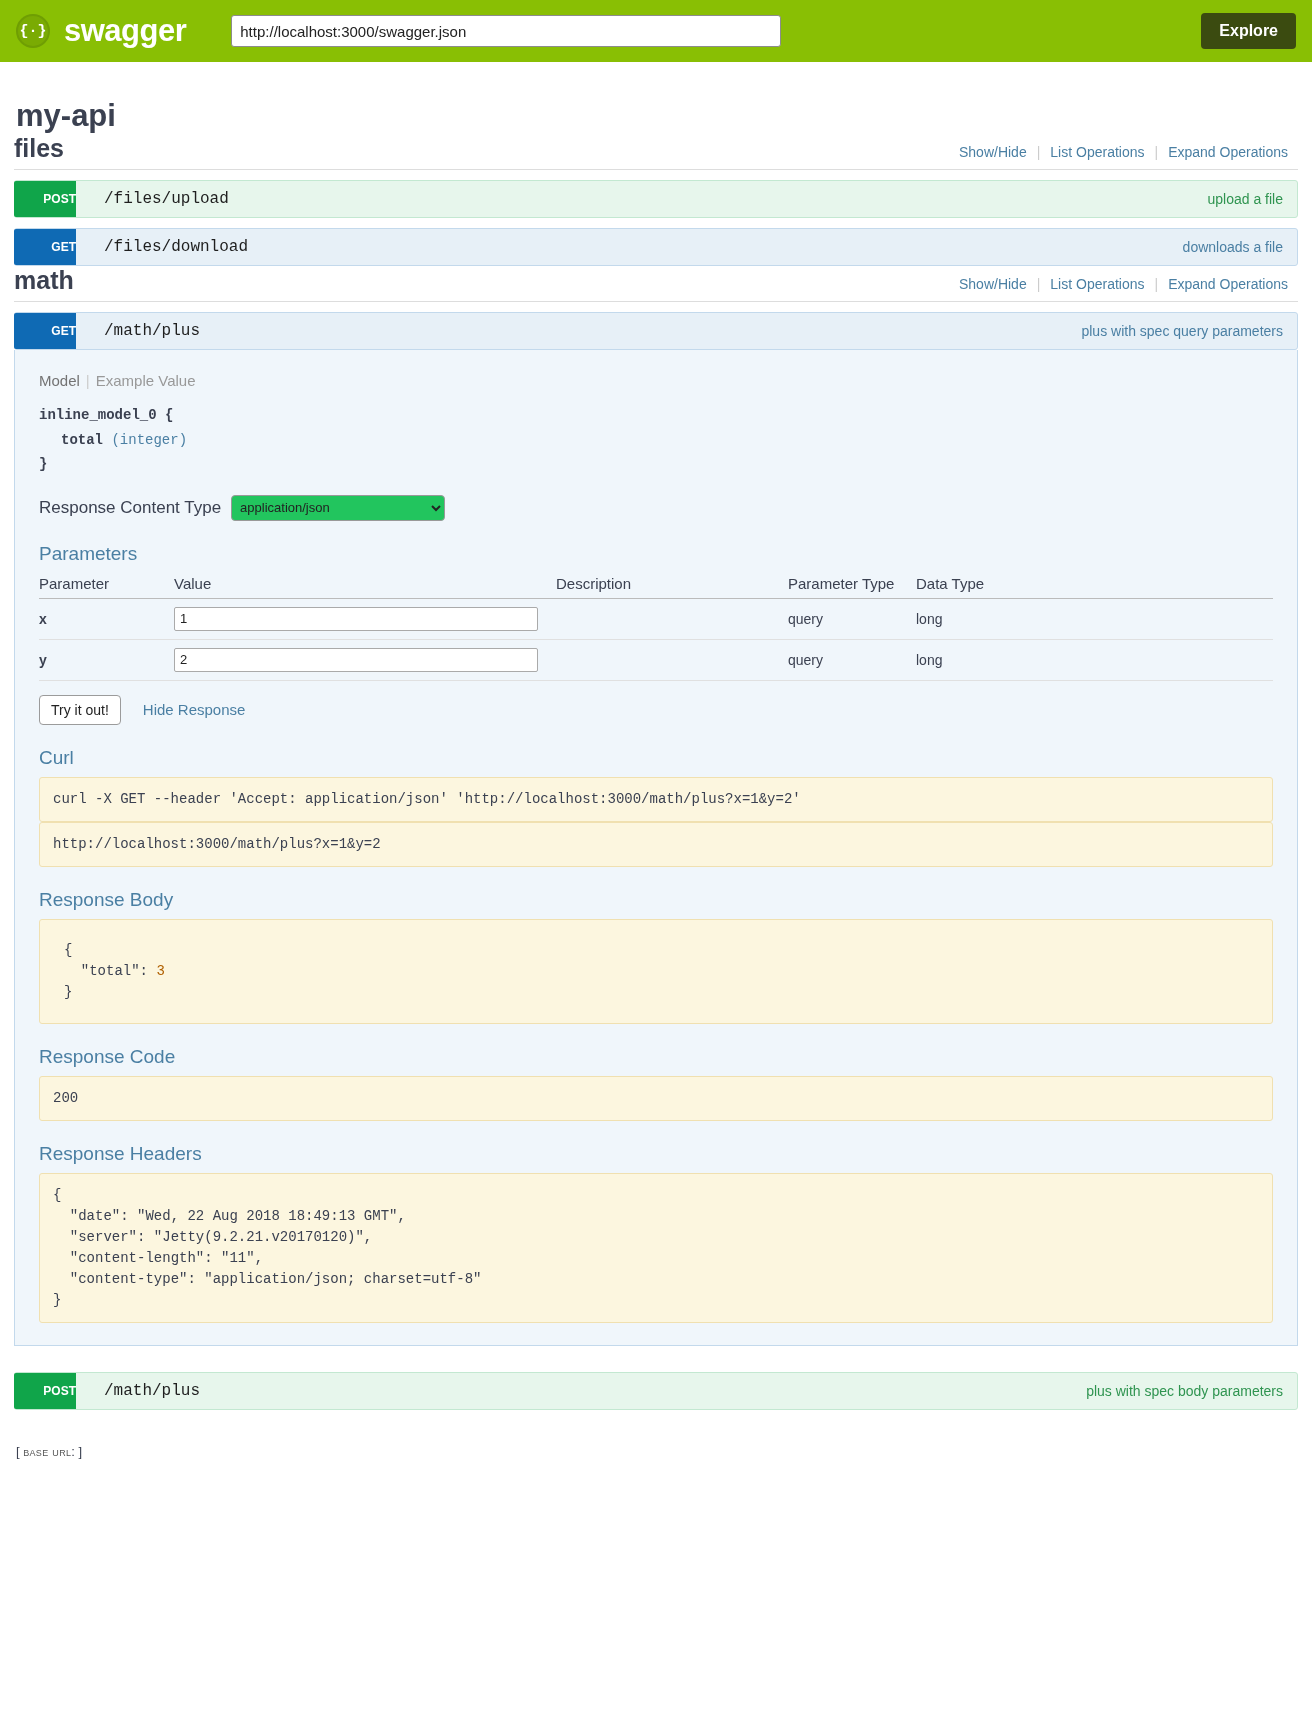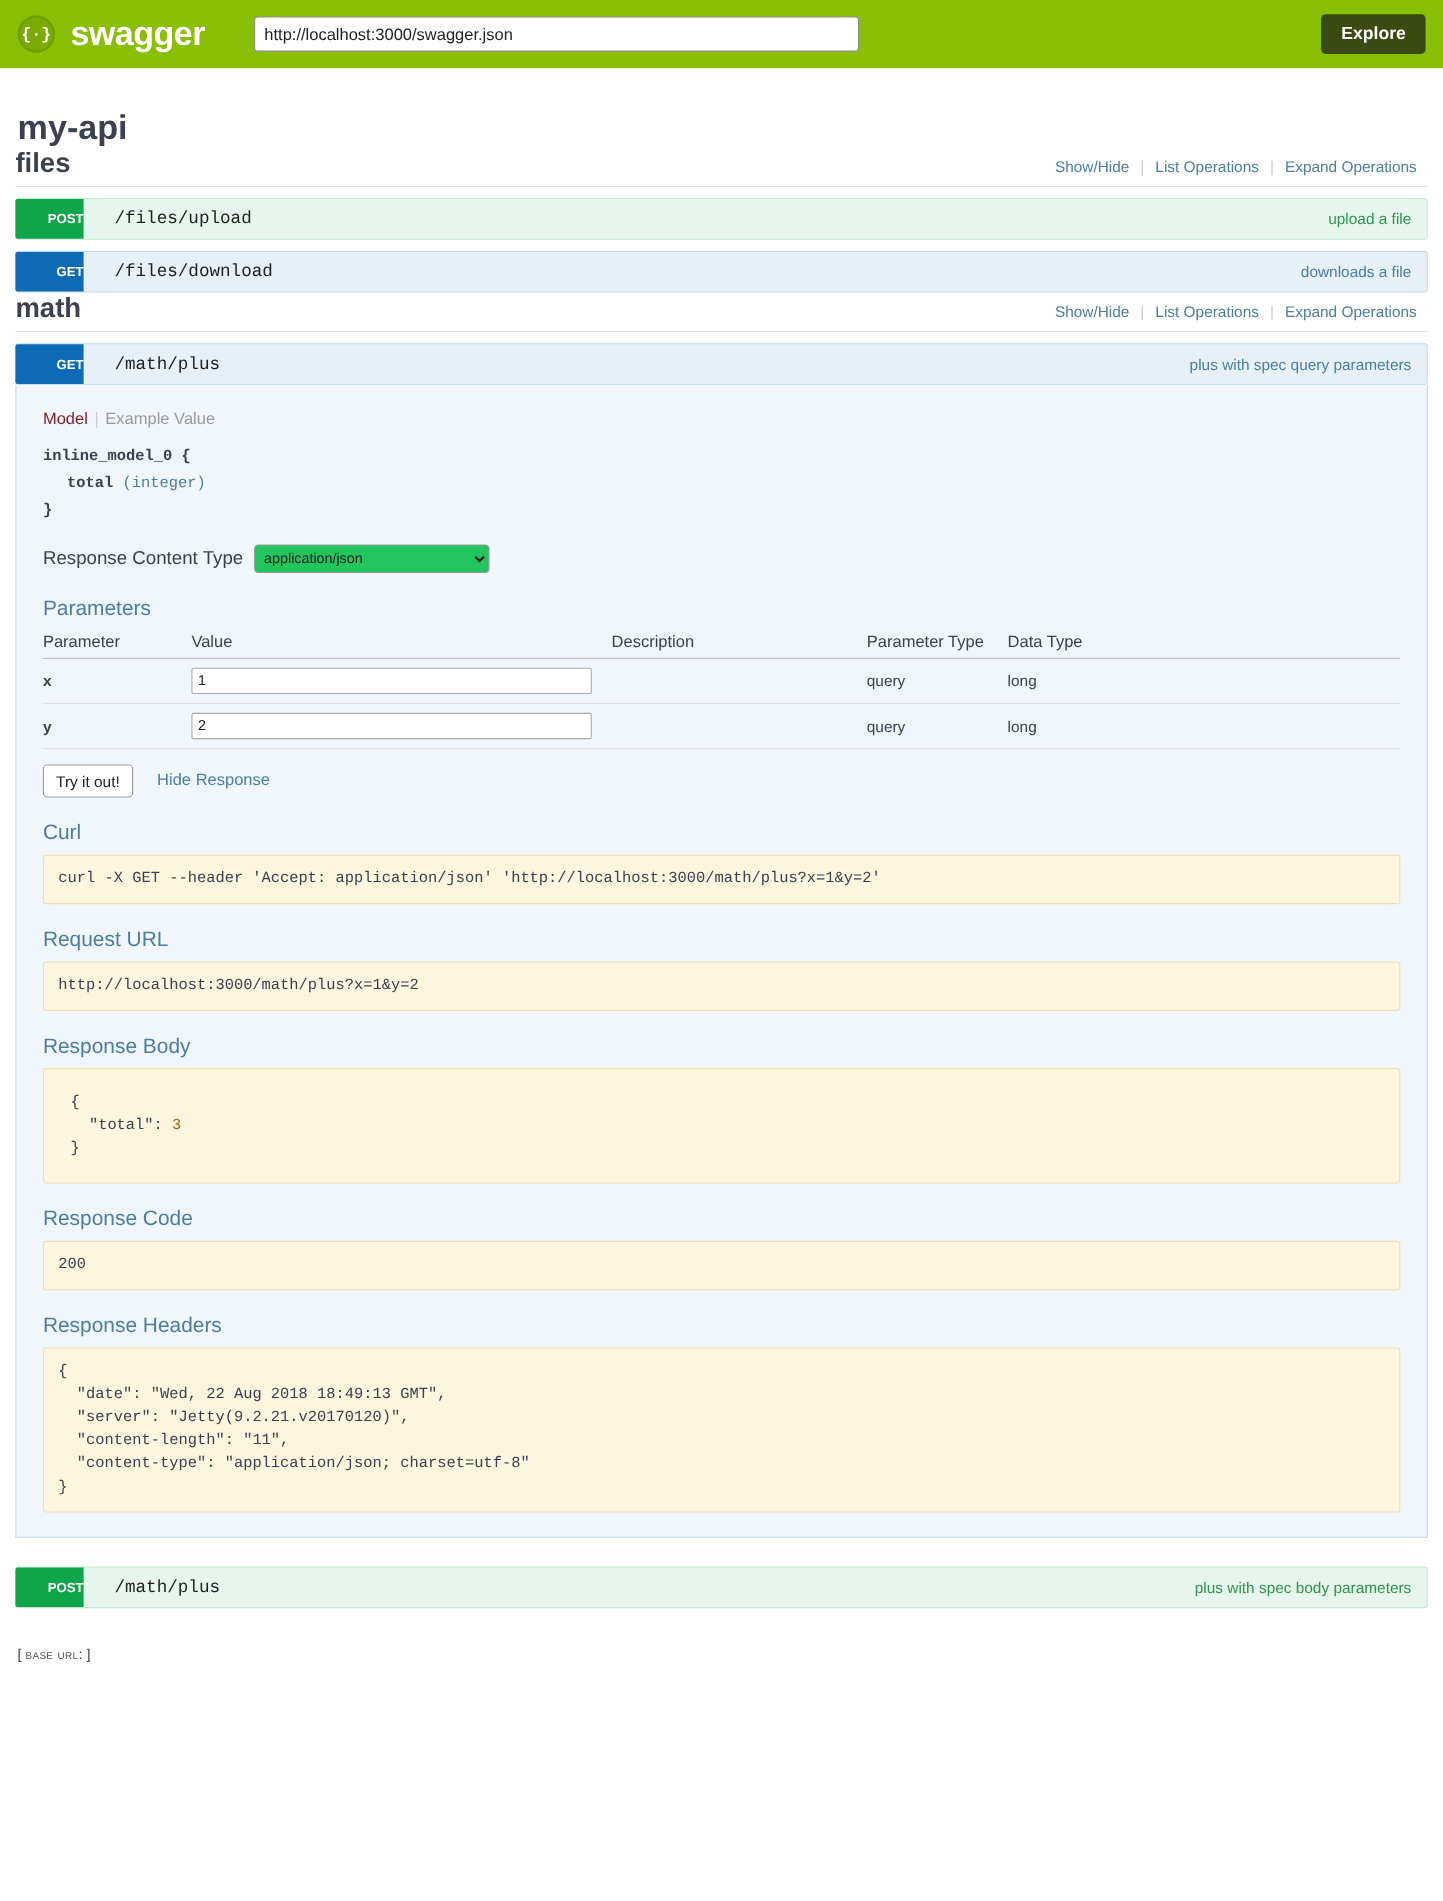--- a/index.html
+++ b/index.html
@@ -143,21 +143,21 @@
     color: #4a7fa3;
     font-size: 18px;
     margin: 0 0 6px 0;
     font-weight: normal;
   }
   .model-tabs {
     font-size: 15px;
     margin: 4px 0 14px 0;
     color: #3b4151;
   }
-  .model-tabs .tab-active { color: #7f1d1d; margin-top: 12px; }
+  .model-tabs .tab-active { color: #737373; margin-top: 12px; }
   .model-tabs .tab-inactive { color: #999; }
   .model-tabs .divider { color: #ccc; padding: 0 6px; }
   .model-box {
     font-family: "Liberation Mono", monospace;
     font-size: 14px;
     color: #3b4151;
     line-height: 1.75;
     margin-bottom: 18px;
   }
   .model-box .kw { font-weight: bold; }
@@ -388,21 +388,20 @@
     </table>
 
     <div class="action-row">
       <button class="try-btn">Try it out!</button>
       <a class="hide-resp">Hide Response</a>
     </div>
 
     <h3 class="out-title">Curl</h3>
     <pre class="codebox">curl -X GET --header 'Accept: application/json' 'http://localhost:3000/math/plus?x=1&amp;y=2'</pre>
 
-    <h3 class="out-title">Request URL</h3>
     <pre class="codebox">http://localhost:3000/math/plus?x=1&amp;y=2</pre>
 
     <h3 class="out-title">Response Body</h3>
     <pre class="codebox tall"><span>{</span>
 <span>  "total": </span><span class="json-num">3</span>
 <span>}</span></pre>
 
     <h3 class="out-title">Response Code</h3>
     <pre class="codebox">200</pre>
 

